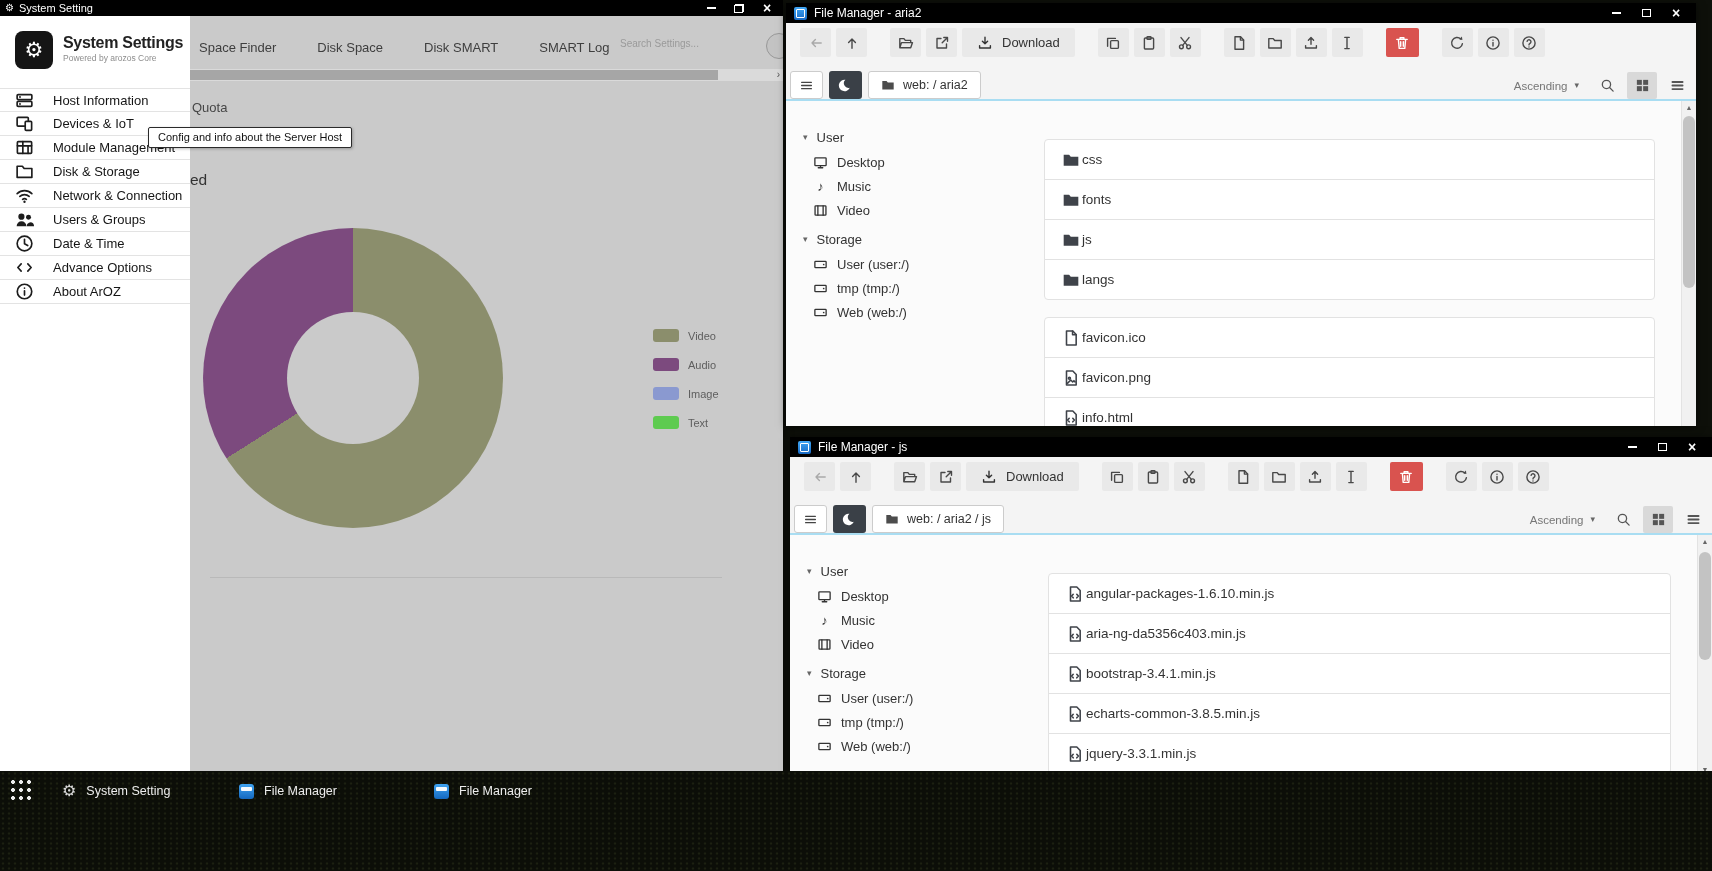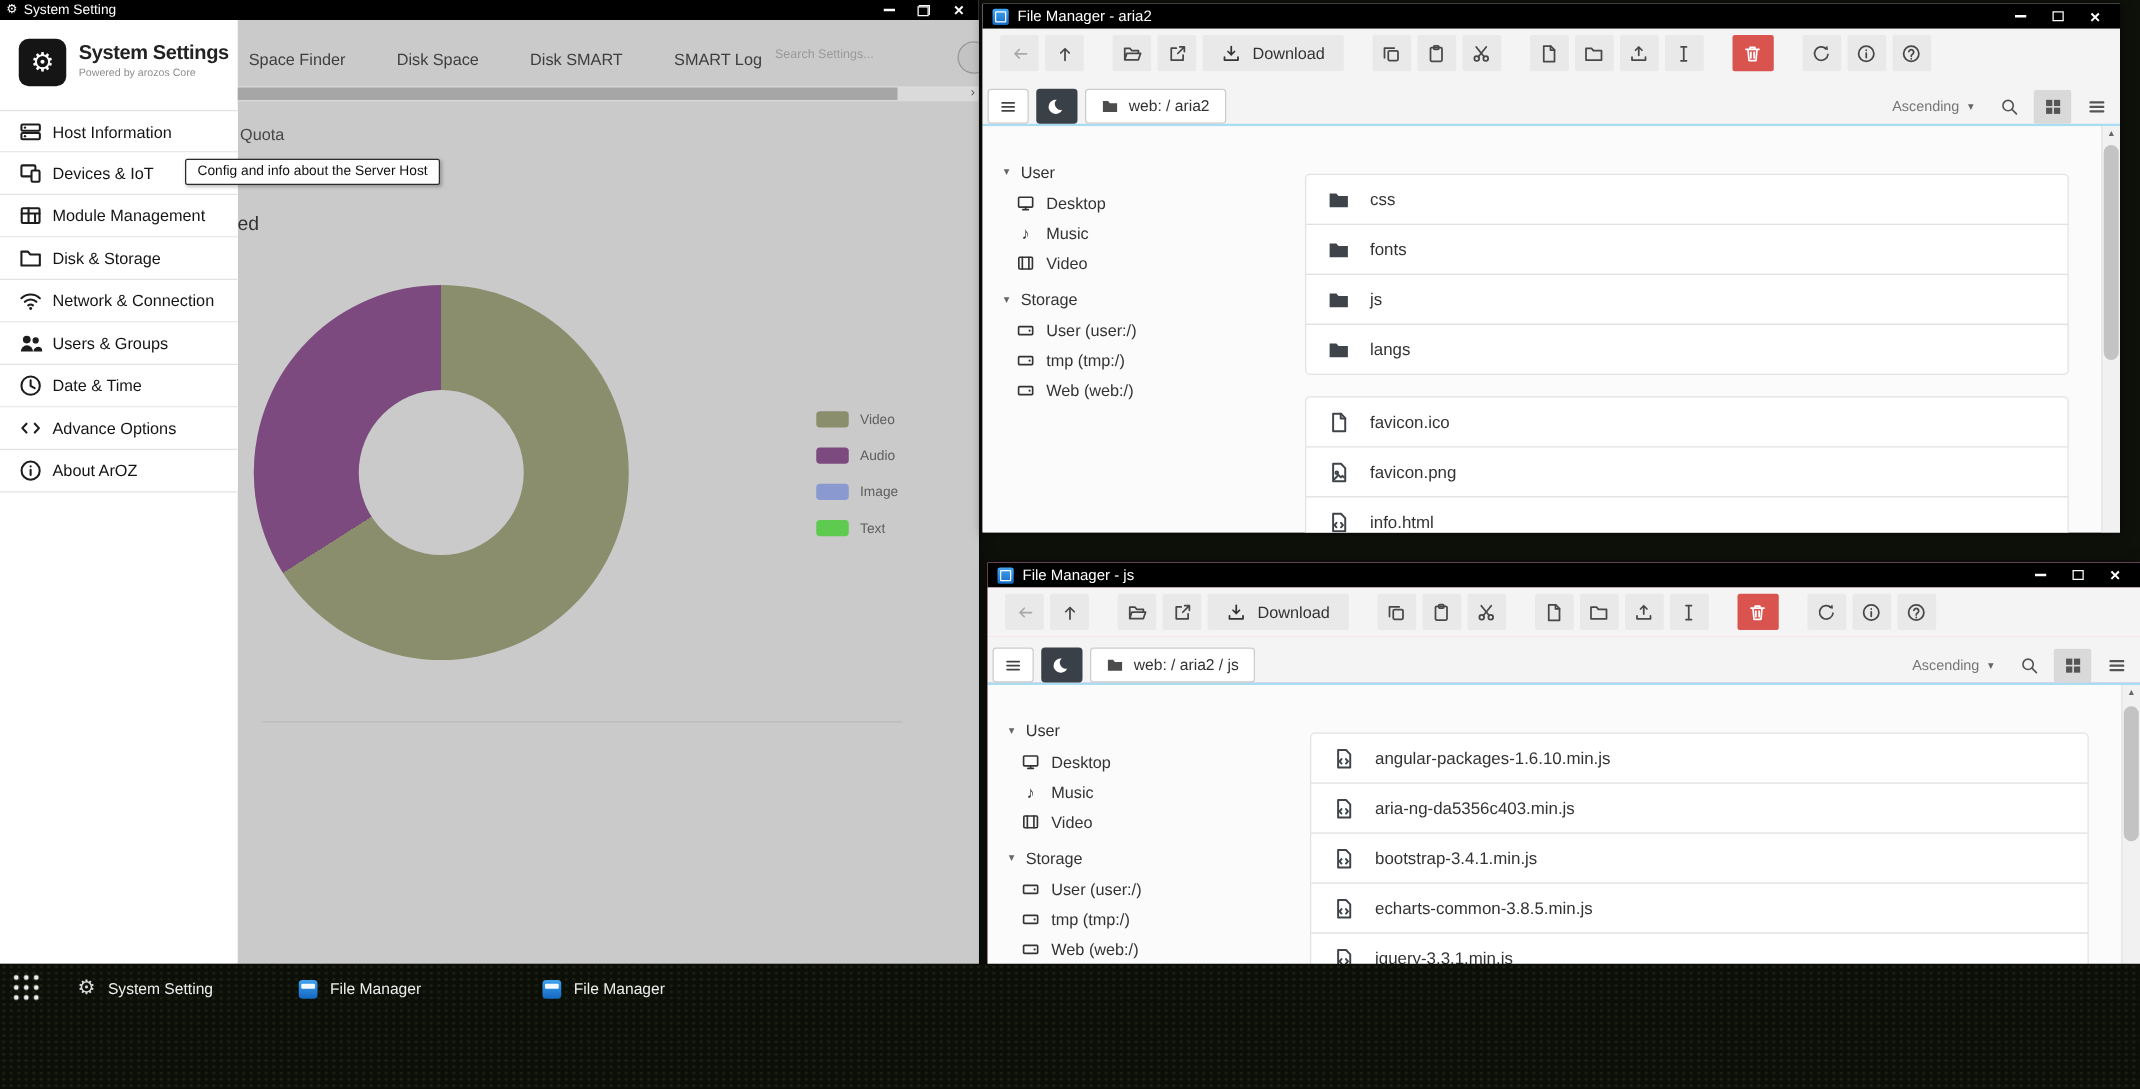--- a/index.html
+++ b/index.html
@@ -41,21 +41,21 @@
 .leg-item{display:flex;align-items:center;margin-bottom:16px}
 .leg-swatch{width:26px;height:13px;border-radius:3px;margin-right:9px}
 .leg-label{font-size:11px;color:#5e5e5e}
 .ss-divline{position:absolute;left:20px;top:561px;width:512px;height:1px;background:#b9b9b9}
 .ss-side{position:absolute;left:0;top:0;width:190px;bottom:0;background:#fff}
 .ss-logo-row{display:flex;gap:10px;padding:15px 0 0 15px;height:72px}
 .ss-logo{width:38px;height:38px;border-radius:8px;background:#151515;color:#fff;font-size:21px;display:flex;align-items:center;justify-content:center;flex-shrink:0}
 .ss-apptitle{font-size:16px;font-weight:700;color:#222;margin-top:3px;letter-spacing:-.3px}
 .ss-sub{font-size:8.5px;color:#8d8d8d;margin-top:1px}
 .ss-nav{position:absolute;left:0;right:0;top:72px}
-.ss-item{height:34px;display:flex;align-items:center;gap:8px;padding-left:15px;border-bottom:1px solid #e3e3e3;font-size:13px;color:#151515;cursor:pointer;background:#fff}
+.ss-item{height:24px;display:flex;align-items:center;gap:19px;padding-left:15px;border-bottom:1px solid #e3e3e3;font-size:13px;color:#151515;cursor:pointer;background:#fff}
 .ss-item:first-child{border-top:1px solid #e3e3e3}
 .ss-item .ic{width:19px;height:19px;color:#1d1d1d;flex-shrink:0}
 .ss-tooltip{position:absolute;left:148px;top:111px;z-index:40;background:#fff;border:1px solid #2b2b2b;border-radius:2px;padding:3px 9px 4px;font-size:11px;color:#111;white-space:nowrap;box-shadow:1px 1px 3px rgba(0,0,0,.25)}
 
 .fm .tbar{height:20px;font-size:12px}
 .fm-appicon{width:13px;height:13px;border-radius:2px;background:linear-gradient(#41a7f5,#1769c4);position:relative;flex-shrink:0}
 .fm-appicon::after{content:"";position:absolute;left:2px;right:2px;top:2px;bottom:2px;border:1.5px solid #fff;border-radius:1px}
 .fm-tb1{display:flex;align-items:center;gap:5px;height:39px;background:#f4f4f4;padding:0 14px}
 .tbb{width:31px;height:29px;background:#e9e9e9;border-radius:2px;display:flex;align-items:center;justify-content:center;color:#484848}
 .tbb .ic{width:16px;height:16px}
@@ -81,30 +81,30 @@
 .tree{width:252px;flex-shrink:0;padding:24px 0 0 17px;font-size:13px;color:#333}
 .tsec{display:flex;align-items:center;gap:9px;height:25px;cursor:pointer}
 .tchild{display:flex;align-items:center;gap:9px;height:24px;margin-left:10px;cursor:pointer}
 .tchild .ic{width:15px;height:15px;color:#333;flex-shrink:0}
 .note{font-size:13px;line-height:1;width:15px;text-align:center;color:#333}
 .g2{margin-top:5px}
 .flist{flex:1;padding:38px 26px 0 6px;min-width:0}
 .fcard .frow:first-child{margin-top:0;border-radius:4px 4px 0 0}
 .fcard .frow:last-child{border-radius:0 0 4px 4px}
 .fcard+.fcard{margin-top:17px}
-.frow{height:41px;margin-top:-1px;background:#fff;border:1px solid #e2e2e2;display:flex;align-items:center;gap:16px;padding-left:17px;font-size:13.5px;color:#333;cursor:pointer}
+.frow{height:41px;margin-top:-1px;background:#fff;border:1px solid #e2e2e2;display:flex;align-items:center;gap:2px;padding-left:17px;font-size:13.5px;color:#333;cursor:pointer}
 .frow .ic{width:18px;height:18px;color:#3f434a;flex-shrink:0}
 .vscroll{width:15px;flex-shrink:0;background:#f1f1f1;border-left:1px solid #e3e3e3;position:relative}
 .vs-up,.vs-down{position:absolute;left:0;right:0;text-align:center;font-size:7px;color:#666}
 .vs-up{top:3px}.vs-down{bottom:3px}
 .vs-thumb{position:absolute;left:1px;width:12px;background:#c3c3c3;border-radius:6px}
 .win2 .vs-thumb{top:15px;height:172px}
 .win3 .vs-thumb{top:17px;height:108px}
 .win2{left:786px;top:3px;width:910px;height:423px;background:#f4f4f4;overflow:hidden}
-.win3{left:790px;top:450px;width:922px;height:339px;background:#f9a8d4;overflow:hidden}
+.win3{left:790px;top:437px;width:922px;height:339px;background:#7dd3fc;overflow:hidden}
 .dim{color:#a9a9a9}
 
 .taskbar{position:absolute;left:0;top:771px;width:1712px;height:100px;background:#0c0e08;background-image:radial-gradient(rgba(70,80,40,.28) 1px,transparent 1.6px);background-size:6px 5px}
 .tb-apps{position:absolute;left:9px;top:7px;width:23px;height:23px;background-image:radial-gradient(#ededed 1.7px,transparent 2.2px);background-size:8px 8px;cursor:pointer}
 .tb-item{position:absolute;top:8px;height:24px;display:flex;align-items:center;gap:10px;color:#ededed;font-size:12.5px;cursor:pointer}
 .tb-gear{font-size:16px;color:#d9d9d9;line-height:1}
 .tb-fmic{width:15px;height:15px;border-radius:3px;background:linear-gradient(#3fa3f2,#1468c0);position:relative}
 .tb-fmic::after{content:"";position:absolute;left:2px;right:2px;top:3px;height:4px;background:rgba(255,255,255,.95);border-radius:1px}
 .tbi1{left:62px}.tbi2{left:239px}.tbi3{left:434px}
 </style>

